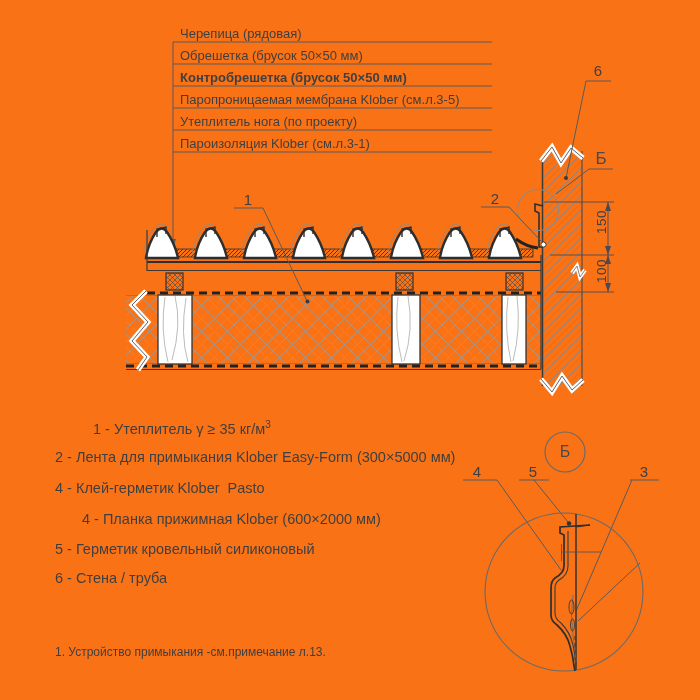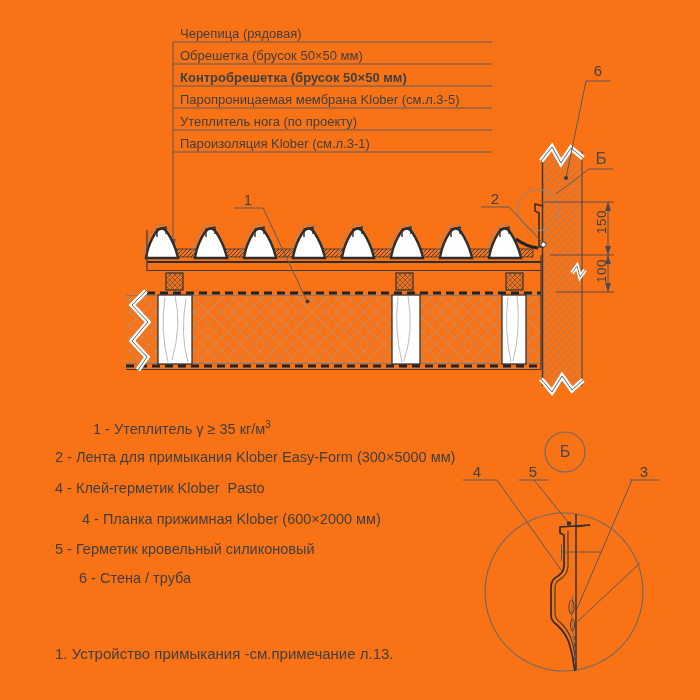--- a/index.html
+++ b/index.html
@@ -8,21 +8,21 @@
     font-family:"Liberation Sans", sans-serif;color:#3f3f3f;
   }
   .stage svg{position:absolute;left:0;top:0;}
   .txt{position:absolute;white-space:pre-wrap;color:#3f3f3f;}
   .callout{font-size:13px;line-height:14px;}
   .marker{font-size:15px;text-align:center;}
   .section-mark{font-size:17px;text-align:center;color:#4a4a4a;}
   .dim{font-size:13.5px;letter-spacing:.5px;color:#3d4148;transform:rotate(-90deg);transform-origin:left top;text-align:center;}
   .legend-item{font-size:14.5px;line-height:18px;}
   .legend-item sup{font-size:10px;}
-  .note{font-size:15px;}
+  .note{font-size:12px;}
   .detail-title{font-size:16px;text-align:center;color:#4a4a4a;}
 </style>
 </head>
 <body>
 
 <div class="stage">
 
   <svg width="700" height="700" viewBox="0 0 700 700">
     <defs>
       <pattern id="pat-wall" width="7" height="7" patternUnits="userSpaceOnUse">
@@ -210,21 +210,21 @@
 
   <div class="txt dim" style="left:594px;top:246px;width:48px;">150</div>
   <div class="txt dim" style="left:594px;top:291px;width:40px;">100</div>
 
   <div>
     <div class="txt legend-item" style="left:55px;top:416px;margin-left:38px;"><span>1 - Утеплитель γ ≥ 35 кг/м</span><sup>3</sup></div>
     <div class="txt legend-item" style="left:55px;top:448px;">2 - Лента для примыкания Klober Easy-Form (300×5000 мм)</div>
     <div class="txt legend-item" style="left:55px;top:479px;">4 - Клей-герметик Klober  Pasto</div>
     <div class="txt legend-item" style="left:55px;top:510px;margin-left:27px;">4 - Планка прижимная Klober (600×2000 мм)</div>
     <div class="txt legend-item" style="left:55px;top:540px;">5 - Герметик кровельный силиконовый</div>
-    <div class="txt legend-item" style="left:55px;top:569px;margin-left:24px;">6 - Стена / труба</div>
+    <div class="txt legend-item" style="left:55px;top:569px;">6 - Стена / труба</div>
   </div>
 
   <div class="txt detail-title" style="left:553px;top:443px;width:24px;">Б</div>
   <div class="txt marker" style="left:462px;top:463px;width:30px;">4</div>
   <div class="txt marker" style="left:518px;top:463px;width:30px;">5</div>
   <div class="txt marker" style="left:629px;top:463px;width:30px;">3</div>
 
   <div class="txt note" style="left:55px;top:645px;">1. Устройство примыкания -см.примечание л.13.</div>
 
 </div>

